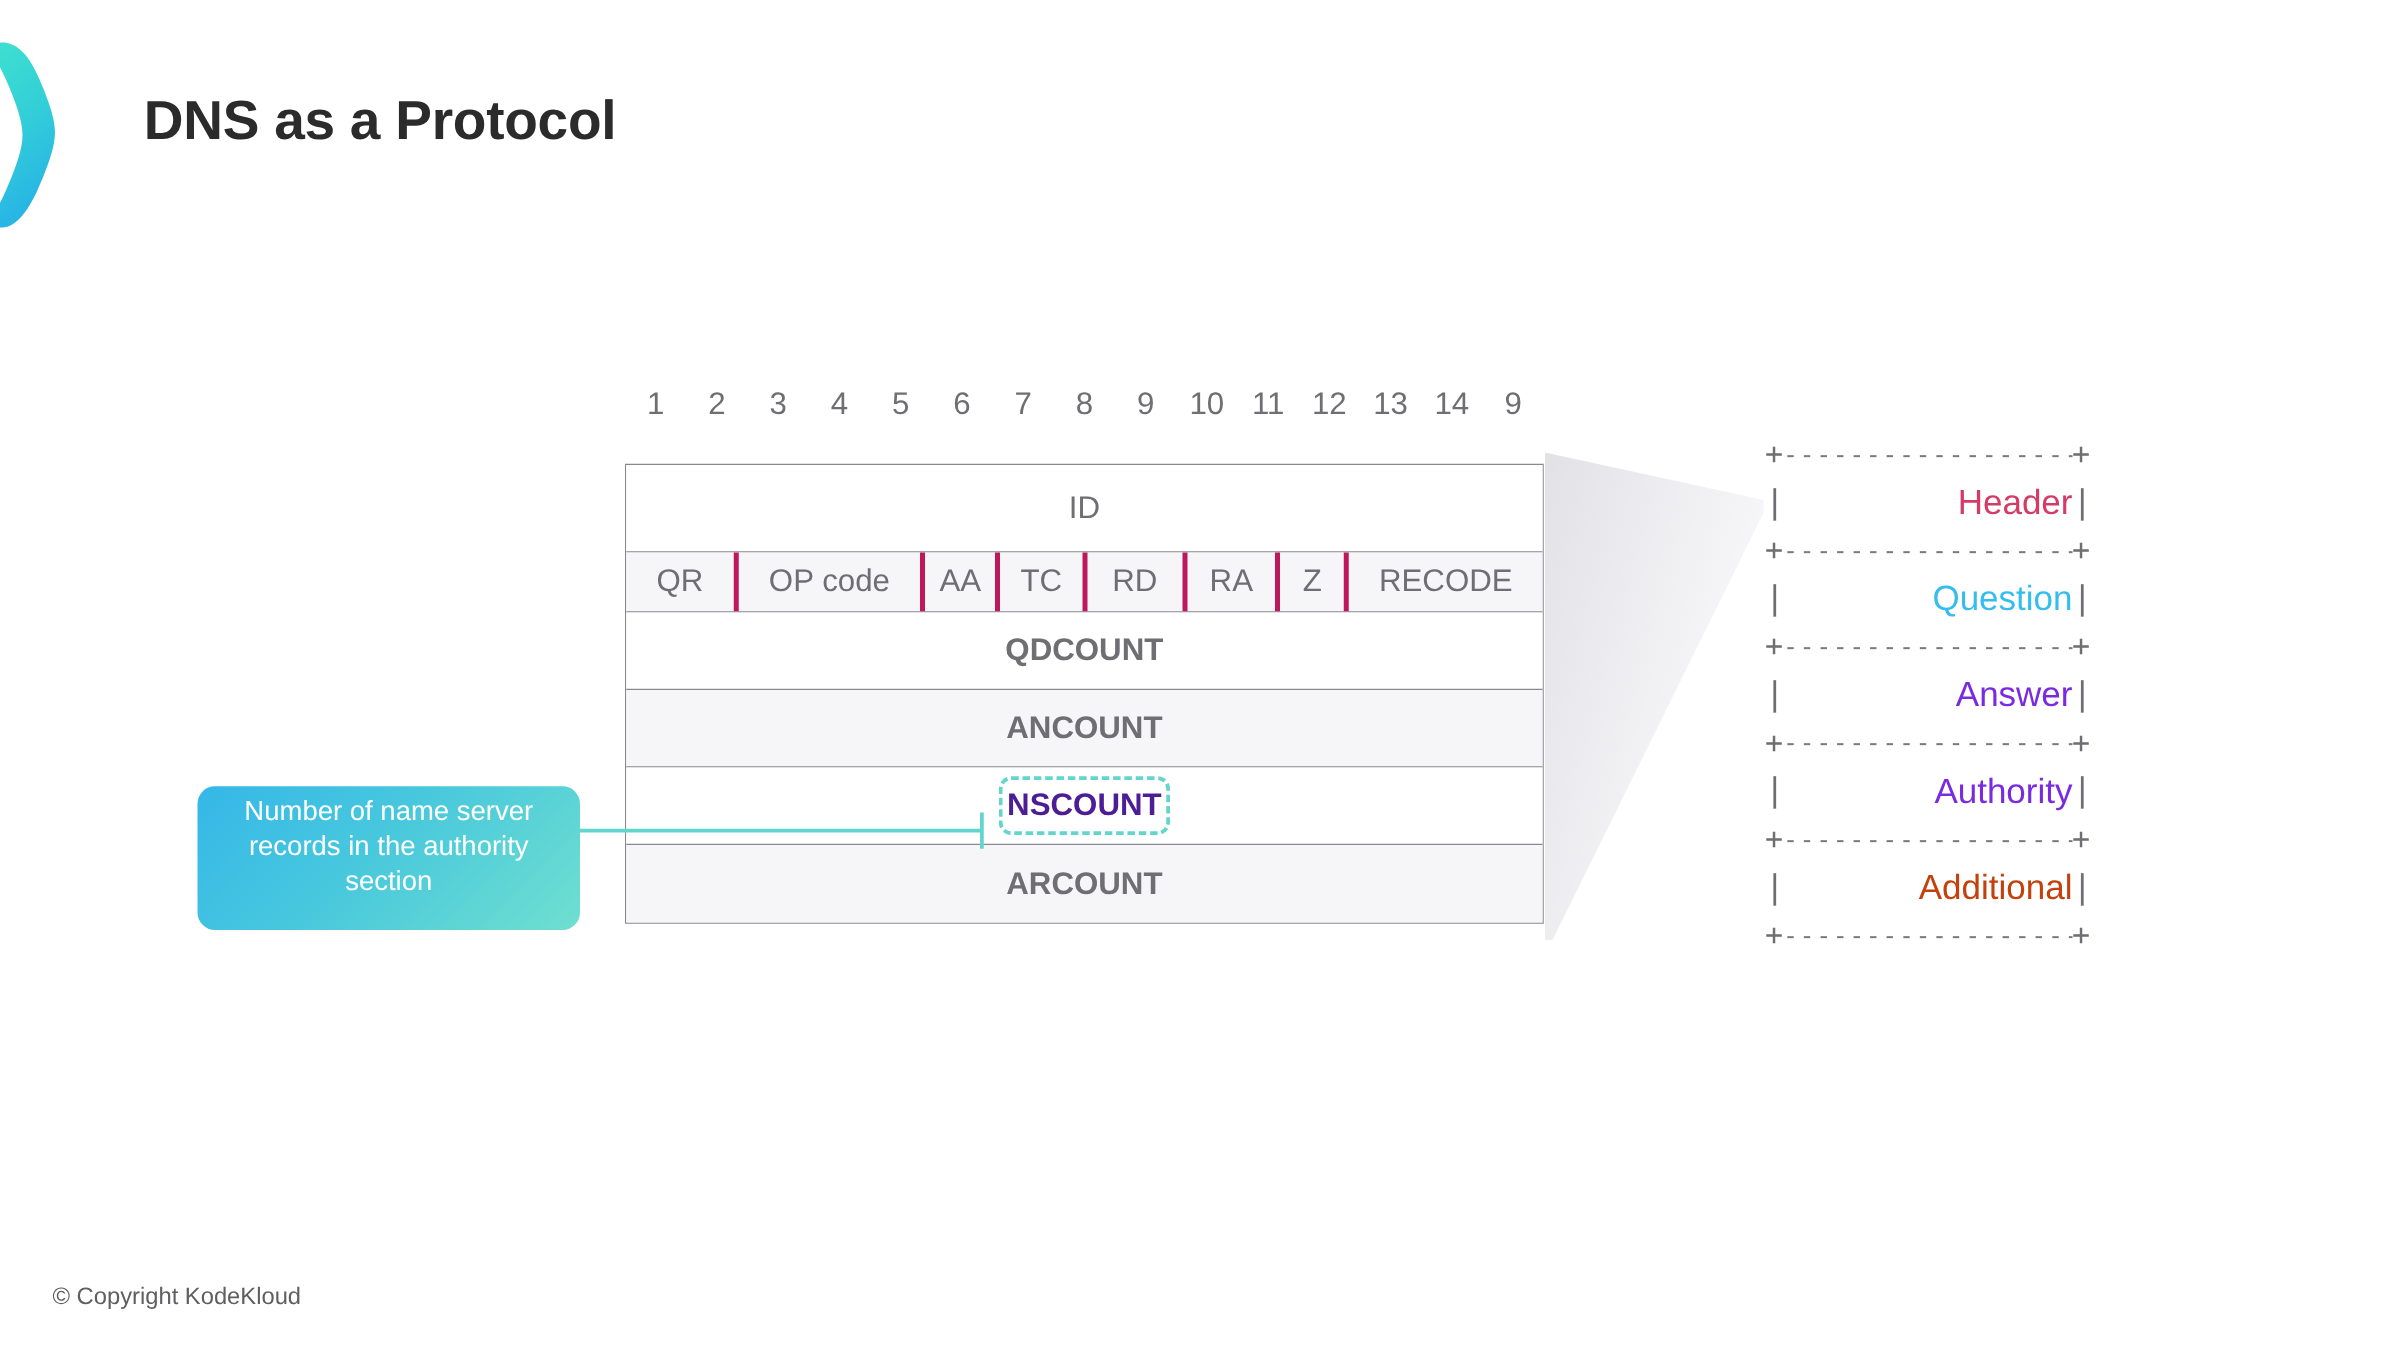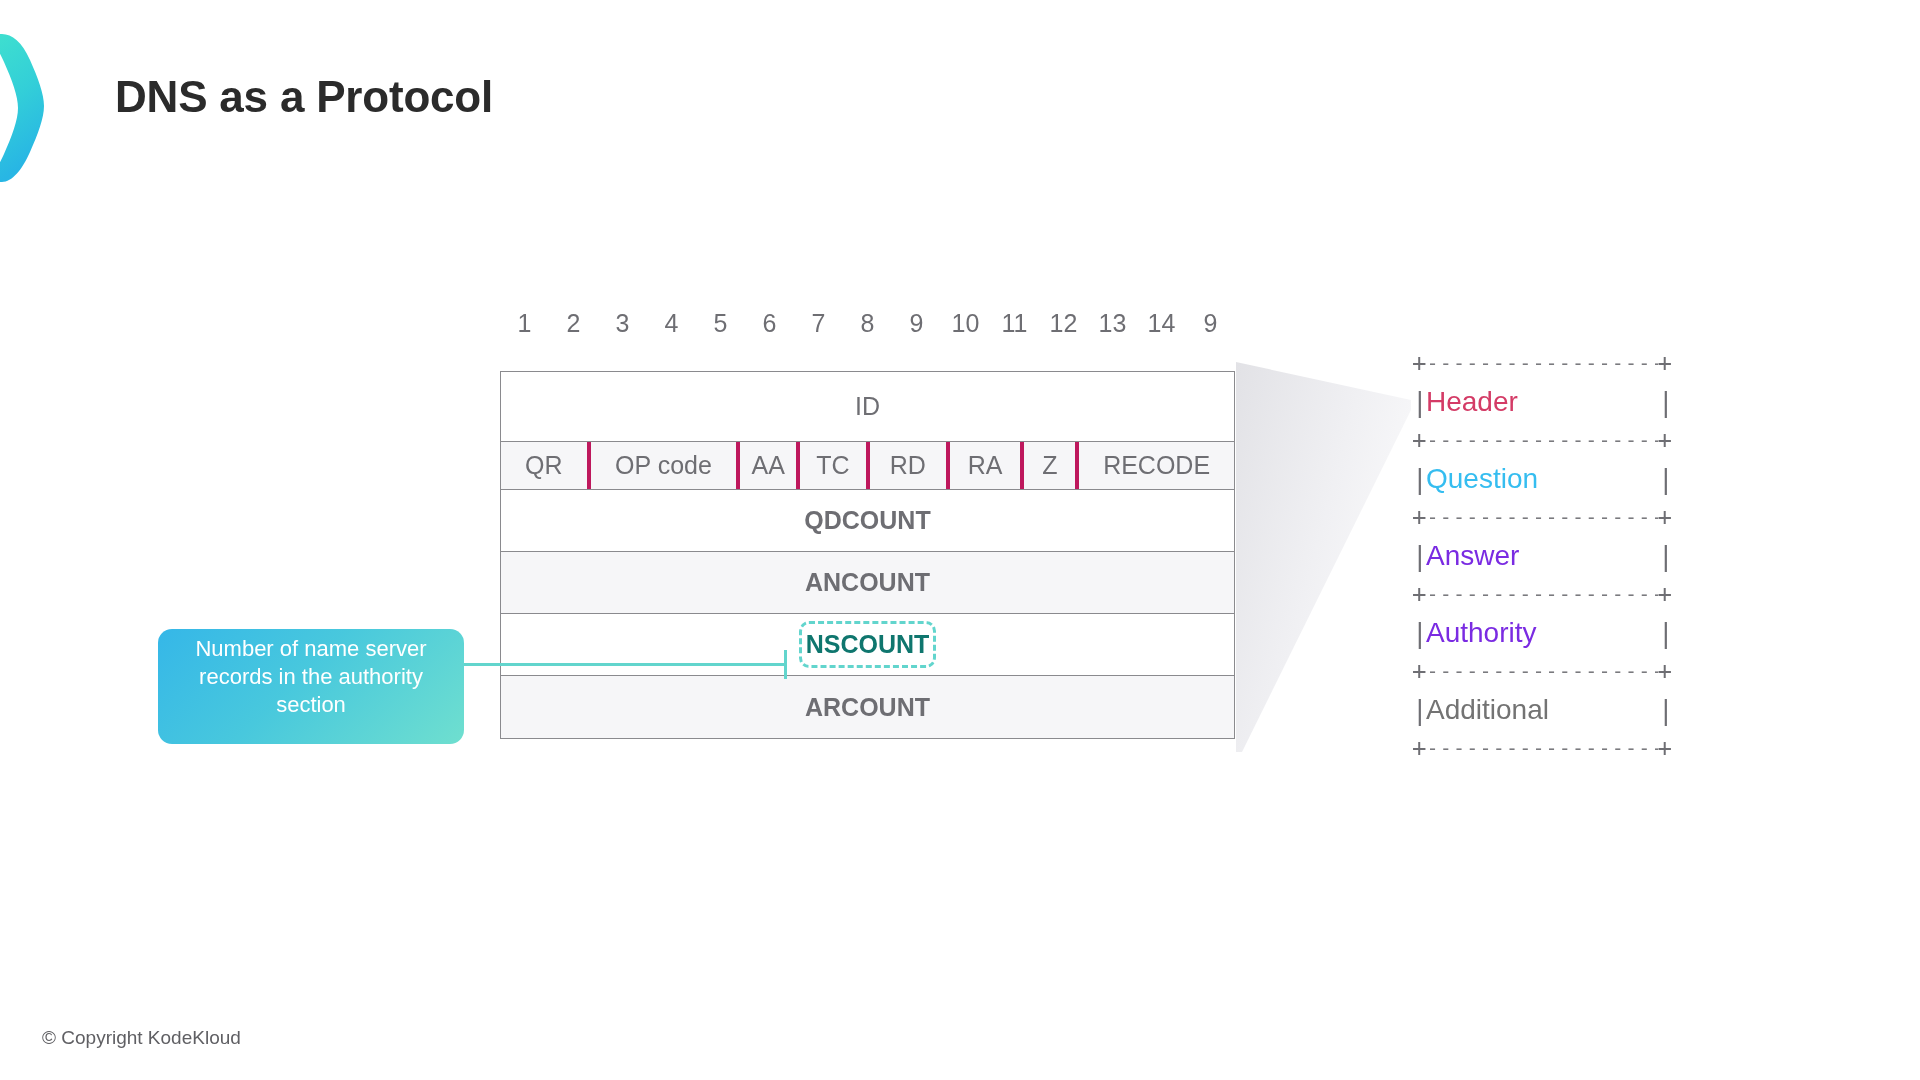--- a/index.html
+++ b/index.html
@@ -111,21 +111,21 @@
   .ns-chip {
     position: relative;
     display: inline-flex;
     align-items: center;
     justify-content: center;
     padding: 8px 4px;
     border: 3px dashed #62d5cd;
     border-radius: 10px;
     background: transparent;
     font-size: 25px;
-    color: #0f766e;
+    color: #4c1d95;
     line-height: 1;
   }
 
   
   .callout {
     position: absolute;
     left: 158px;
     top: 601px;
     width: 306px;
     height: 115px;
@@ -210,21 +210,21 @@
     height: 55px;
   }
   .ascii-row .pipe {
     color: #6e6e73;
     font-size: 26px;
     width: 14px;
     text-align: center;
   }
   .ascii-row .section-name {
     flex: 1;
-    text-align: left;
+    text-align: right;
     font-family: "Liberation Sans", sans-serif;
     font-size: 28px;
     font-weight: 500;
   }
 
   
   .footer-copyright {
     position: absolute;
     left: 42px;
     top: 1027px;
@@ -375,21 +375,21 @@
   </div>
 
   <div class="ascii-sep">
     <span class="plus">+</span>
     <span class="dashes">--------------------</span>
     <span class="plus">+</span>
   </div>
 
   <div class="ascii-row">
     <span class="pipe">|</span>
-    <span class="section-name" style="color:#737373">Additional</span>
+    <span class="section-name" style="color:#c2410c">Additional</span>
     <span class="pipe">|</span>
   </div>
 
   <div class="ascii-sep">
     <span class="plus">+</span>
     <span class="dashes">--------------------</span>
     <span class="plus">+</span>
   </div>
 
 </div>

